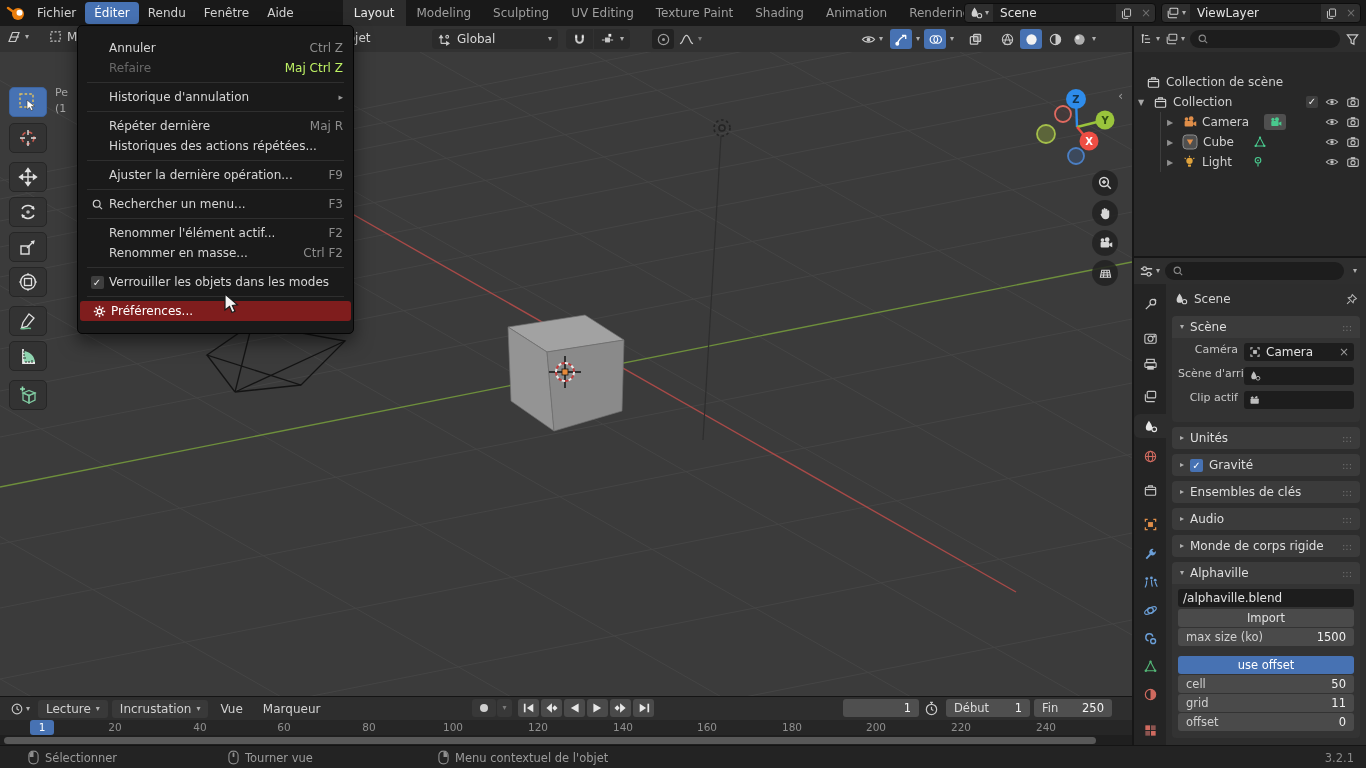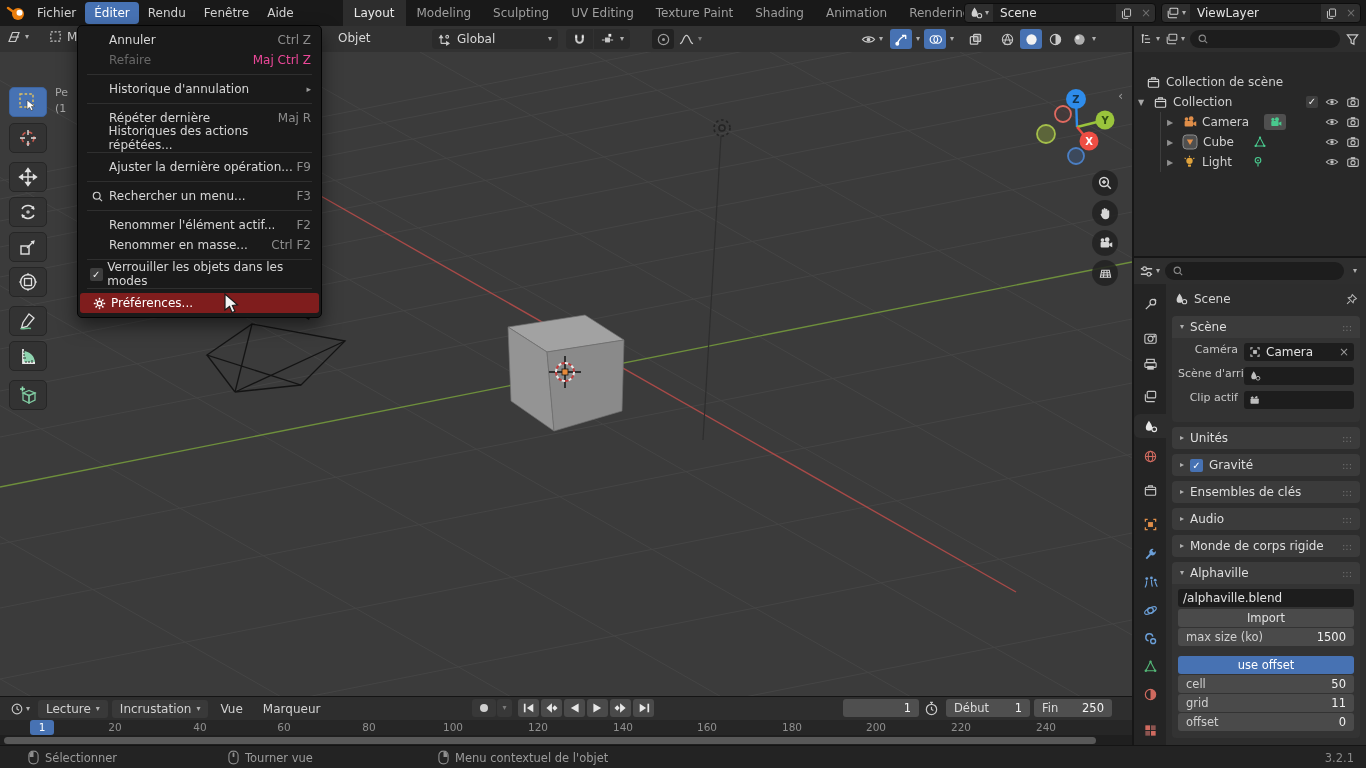--- a/index.html
+++ b/index.html
@@ -24,26 +24,26 @@
 .idsel .x{color:#6f6f6f;font-size:12px}
 
 #vph{left:0;top:26px;width:1132px;height:26px;background:#323232}
 .hbtn{height:20px;min-width:22px;border-radius:3px;display:flex;align-items:center;justify-content:center;gap:3px;padding:0 3px;color:#c8c8c8}
 .hbtn.on{background:#4772b3;color:#fff}
 .ddark{background:#2b2b2b;border-radius:4px;height:20px;display:flex;align-items:center;padding:0 6px;gap:5px}
 .tool{width:38px;height:30px;background:#333;border:1px solid #262626;border-radius:5px;display:flex;align-items:center;justify-content:center}
 .tool.on{background:#4772b3;border-color:#3c64a0}
 .vbtn{width:26px;height:26px;border-radius:50%;background:rgba(34,34,34,.85);display:flex;align-items:center;justify-content:center}
 
-#editmenu{left:77px;top:25px;width:245px;background:#1a1a1a;border:1px solid #050505;border-radius:5px;box-shadow:0 8px 18px rgba(0,0,0,.5);padding:4px 0;z-index:50}
+#editmenu{left:77px;top:25px;width:277px;background:#1a1a1a;border:1px solid #050505;border-radius:5px;box-shadow:0 8px 18px rgba(0,0,0,.5);padding:12px 0;z-index:50}
 .mrow{height:20px;display:flex;align-items:center;padding:0 10px 0 7px;color:#d6d6d6;font-size:12px}
 .mrow .mico{width:24px;display:flex;justify-content:center;color:#cfcfcf}
 .mrow .mshort{margin-left:auto;color:#8d8d8d}
 .mrow.dis{color:#686868}
-.mrow.dis .mshort{color:#ec4899}
+.mrow.dis .mshort{color:#bef264}
 .mrow.hl{background:#7f1d1d;color:#fff;margin:0 2px;border-radius:3px;padding-right:8px}
 .msep{height:1px;background:#2f2f2f;margin:4px 9px}
 .msub{margin-left:auto;color:#9a9a9a;font-size:9px}
 .mchk{width:13px;height:13px;background:#3e3e3e;border-radius:2px;color:#f0f0f0;font-size:10px;line-height:13px;text-align:center}
 
 #outliner{left:1134px;top:26px;width:232px;height:230px;background:#282828}
 #olhead{height:26px;background:#2e2e2e;display:flex;align-items:center;padding:0 6px;gap:5px}
 .srch{background:#1d1d1d;border-radius:9px;height:18px;flex:1;display:flex;align-items:center;padding:0 7px;color:#8a8a8a;gap:5px}
 .olrow{height:20px;display:flex;align-items:center;gap:5px;padding:0 6px 0 12px;color:#cfcfcf}
 .disc{font-size:8px;color:#a8a8a8;width:10px}

